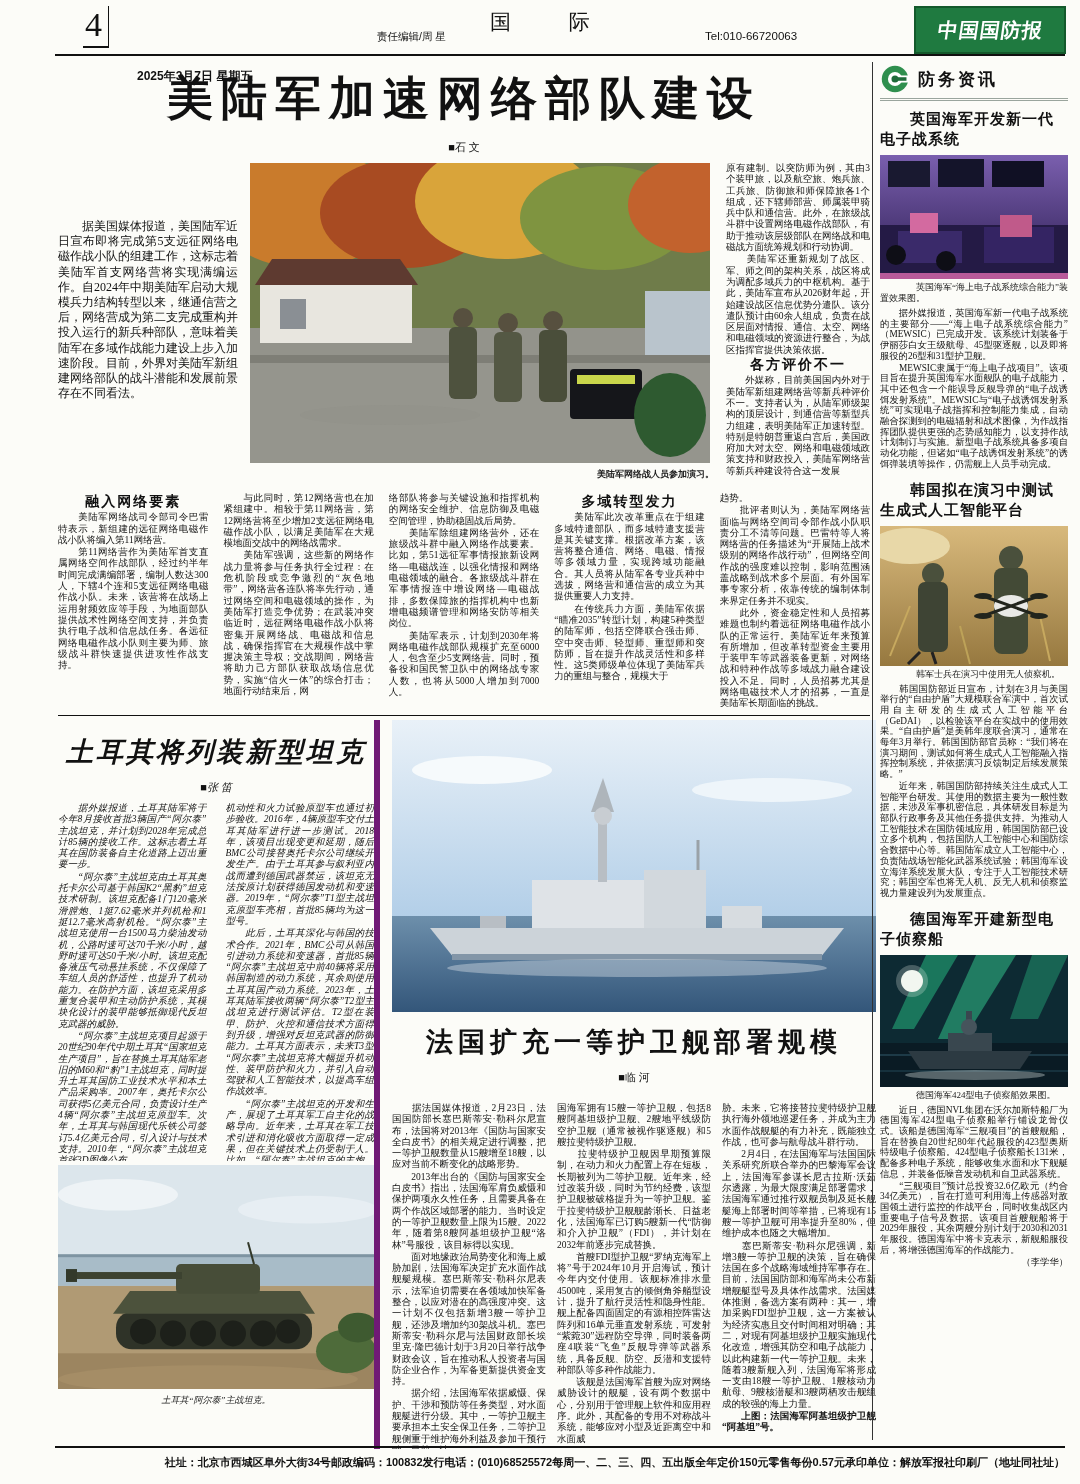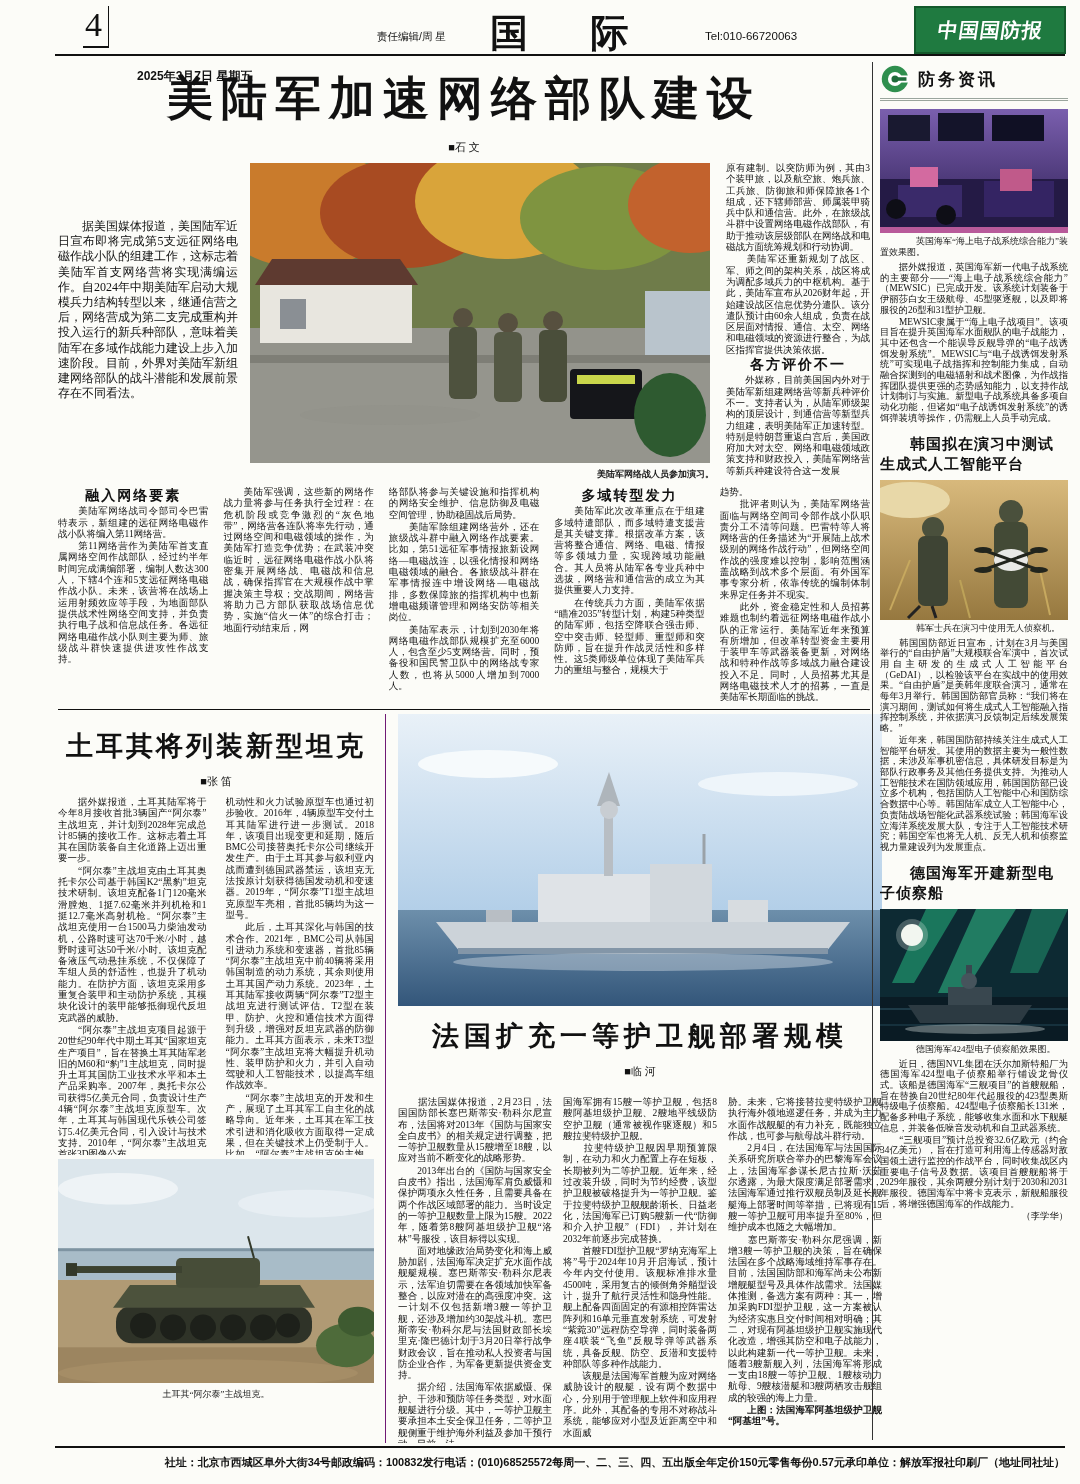--- a/index.html
+++ b/index.html
@@ -4,21 +4,21 @@
 <style>
   html,body{margin:0;padding:0;background:#e6e6e1;}
   .page{position:relative;width:1080px;height:1484px;margin:0 auto;background:#fcfcf8;
         color:#111;font-family:"Liberation Serif","DejaVu Serif",serif;overflow:hidden;}
   
   .pheader{position:absolute;left:55px;top:0;width:1010px;height:54px;}
   .pagenum{position:absolute;left:28px;top:6px;font-size:34px;font-family:"Liberation Serif",serif;
            border-bottom:2px solid #111;padding:0 6px 2px 2px;border-right:1px solid #111;}
   .dateline{position:absolute;left:82px;top:28px;font-size:12px;font-weight:bold;font-family:"Liberation Sans",sans-serif;margin-top:40px;}
   .editor{position:absolute;left:322px;top:30px;font-size:10.5px;font-family:"Liberation Sans",sans-serif;}
-  .section{position:absolute;left:435px;top:8px;font-size:38px;font-weight:700;letter-spacing:26px;
+  .section{position:absolute;left:435px;top:8px;font-size:21px;font-weight:400;letter-spacing:26px;
            font-family:"Liberation Sans",sans-serif;}
   .tel{position:absolute;left:650px;top:30px;font-size:11.5px;font-family:"Liberation Sans",sans-serif;}
   .toprule{position:absolute;left:55px;top:54px;width:1010px;height:2px;background:#111;}
   .masthead{position:absolute;right:14px;top:6px;width:148px;height:44px;background:#1f7a40;
             border:2px solid #145a2c;display:flex;align-items:center;justify-content:center;}
   .masthead span{color:#fff;font-weight:900;font-size:20px;letter-spacing:1px;transform:skewX(-8deg);
                  font-family:"Liberation Serif",serif;}
   
   .para{margin:0 0 1px 0;text-align:justify;}
   .body{font-size:9.5px;line-height:11.3px;}
@@ -29,26 +29,26 @@
   
   .main{position:absolute;left:58px;top:60px;width:812px;}
   .main h1{margin:8px 0 0;text-align:center;font-family:"Liberation Sans",sans-serif;
            font-weight:900;font-size:46px;letter-spacing:8px;}
   .row1{display:flex;gap:12px;height:324px;margin-top:4px;}
   .introcol{width:180px;padding-top:56px;font-size:12px;line-height:15.2px;}
   .figmain{width:464px;}
   .figmain .img{width:460px;height:300px;}
   .figmain .caption{text-align:right;margin-top:2px;font-weight:bold;}
   .rcol{flex:1;overflow:hidden;}
-  .row2{display:flex;gap:15px;height:214px;}
+  .row2{display:flex;gap:15px;height:214px;margin-top:6px;}
   .row2 .col{flex:1;overflow:hidden;}
   .midrule{border:none;border-top:1.5px solid #111;margin:8px 0 0;}
   
   .bottom{display:flex;margin-top:4px;}
-  .turkey{width:316px;padding-right:11px;border-right:1px solid #701a75;}
+  .turkey{width:316px;border-right:6px solid #701a75;font-style:italic;}
   .turkey h2{margin:14px 0 0;text-align:center;font-weight:900;font-size:27px;letter-spacing:3px;}
   .tcols{display:flex;gap:19px;height:358px;overflow:hidden;}
   .tcols .col{flex:1;overflow:hidden;}
   .tankimg{width:316px;height:224px;margin-top:4px;}
   .tankcap{text-align:center;margin-top:2px;}
   .france{flex:1;padding-left:12px;}
   .shipimg{width:484px;height:292px;}
   .france h2{margin:8px 0 0;text-align:center;font-weight:900;font-size:27px;letter-spacing:5px;}
   .fcols{display:flex;gap:11px;height:346px;overflow:hidden;margin-top:18px;}
   .fcols .col{flex:1;overflow:hidden;}
@@ -142,20 +142,21 @@
     <div class="row2">
       <div class="col body">
         <div class="subhead">融入网络要素</div>
         <div>
             <p class="para">　　美陆军网络战司令部司令巴雷特表示，新组建的远征网络电磁作战小队将编入第11网络营。</p>
             <p class="para">　　第11网络营作为美陆军首支直属网络空间作战部队，经过约半年时间完成满编部署，编制人数达300人，下辖4个连和5支远征网络电磁作战小队。未来，该营将在战场上运用射频效应等手段，为地面部队提供战术性网络空间支持，并负责执行电子战和信息战任务。各远征网络电磁作战小队则主要为师、旅级战斗群快速提供进攻性作战支持。</p>
           </div>
       </div>
       <div class="col body">
         <div>
+            <p class="para">　　与此同时，第12网络营也在加紧组建中。相较于第11网络营，第12网络营将至少增加2支远征网络电磁作战小队，以满足美陆军在大规模地面交战中的网络战需求。</p>
             <p class="para">　　美陆军强调，这些新的网络作战力量将参与任务执行全过程：在危机阶段或竞争激烈的“灰色地带”，网络营各连队将率先行动，通过网络空间和电磁领域的操作，为美陆军打造竞争优势；在武装冲突临近时，远征网络电磁作战小队将密集开展网络战、电磁战和信息战，确保指挥官在大规模作战中掌握决策主导权；交战期间，网络营将助力己方部队获取战场信息优势，实施“信火一体”的综合打击；地面行动结束后，网</p>
           </div>
       </div>
       <div class="col body">
         <div>
             <p class="para">络部队将参与关键设施和指挥机构的网络安全维护、信息防御及电磁空间管理，协助稳固战后局势。</p>
             <p class="para">　　美陆军除组建网络营外，还在旅级战斗群中融入网络作战要素。比如，第51远征军事情报旅新设网络—电磁战连，以强化情报和网络电磁领域的融合。各旅级战斗群在军事情报连中增设网络—电磁战排，多数保障旅的指挥机构中也新增电磁频谱管理和网络安防等相关岗位。</p>
             <p class="para">　　美陆军表示，计划到2030年将网络电磁作战部队规模扩充至6000人，包含至少5支网络营。同时，预备役和国民警卫队中的网络战专家人数，也将从5000人增加到7000人。</p>
           </div>
       </div>
@@ -285,20 +286,21 @@
         <circle cx="17" cy="17" r="15" fill="#2f8f4e"></circle>
         <circle cx="17" cy="17" r="8" fill="#fff"></circle>
         <rect x="17" y="13" width="16" height="8" fill="#fff"></rect>
         <rect x="17" y="15" width="13" height="4" fill="#1f6b3a"></rect>
         <circle cx="17" cy="17" r="4" fill="#1f6b3a"></circle>
       </svg>
       <span class="label">防务资讯</span>
     </div>
 
     <div class="sart">
+      <h3>英国海军开发新一代电子战系统</h3>
       <svg class="img" height="124" viewBox="0 0 188 124" preserveAspectRatio="none" role="img">
         <defs>
             <linearGradient id="ukbg" x1="0" y1="0" x2="0" y2="1">
           <stop offset="0" stop-color="#7a5fae"></stop>
               <stop offset="1" stop-color="#2c1d52"></stop>
             </linearGradient>
           </defs>
         <rect width="188" height="124" fill="url(#ukbg)"></rect>
         <rect x="8" y="6" width="42" height="26" fill="#191930"></rect>
         <rect x="58" y="4" width="46" height="28" fill="#14142a"></rect>

